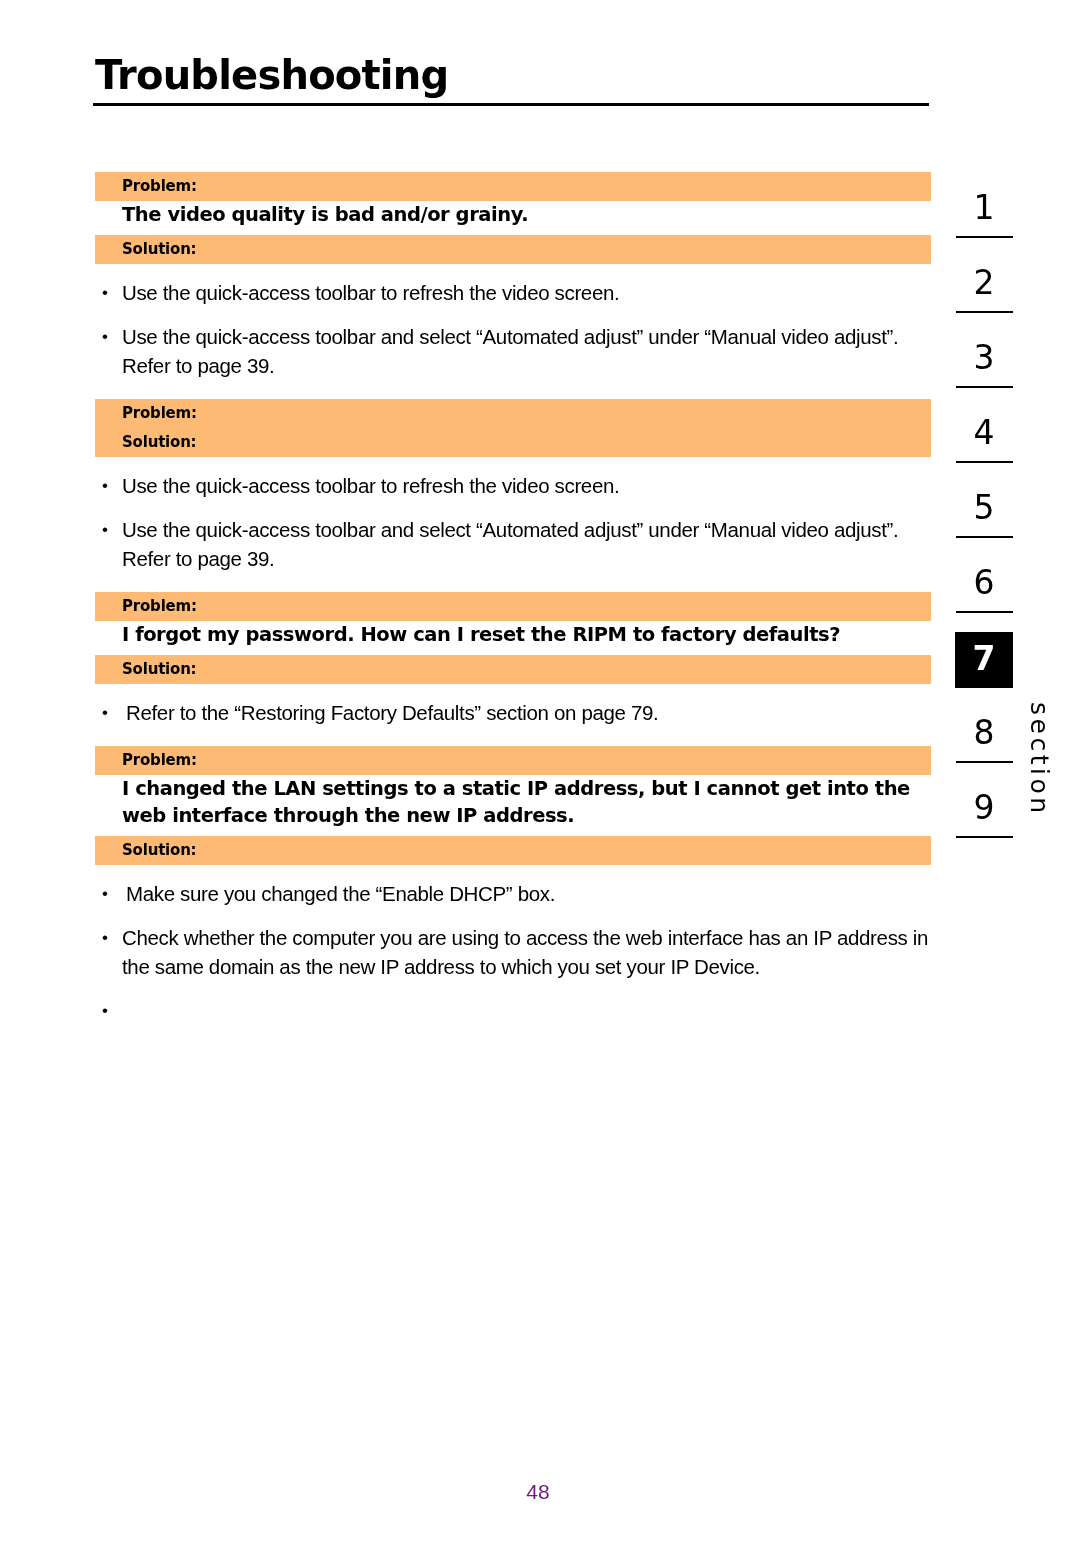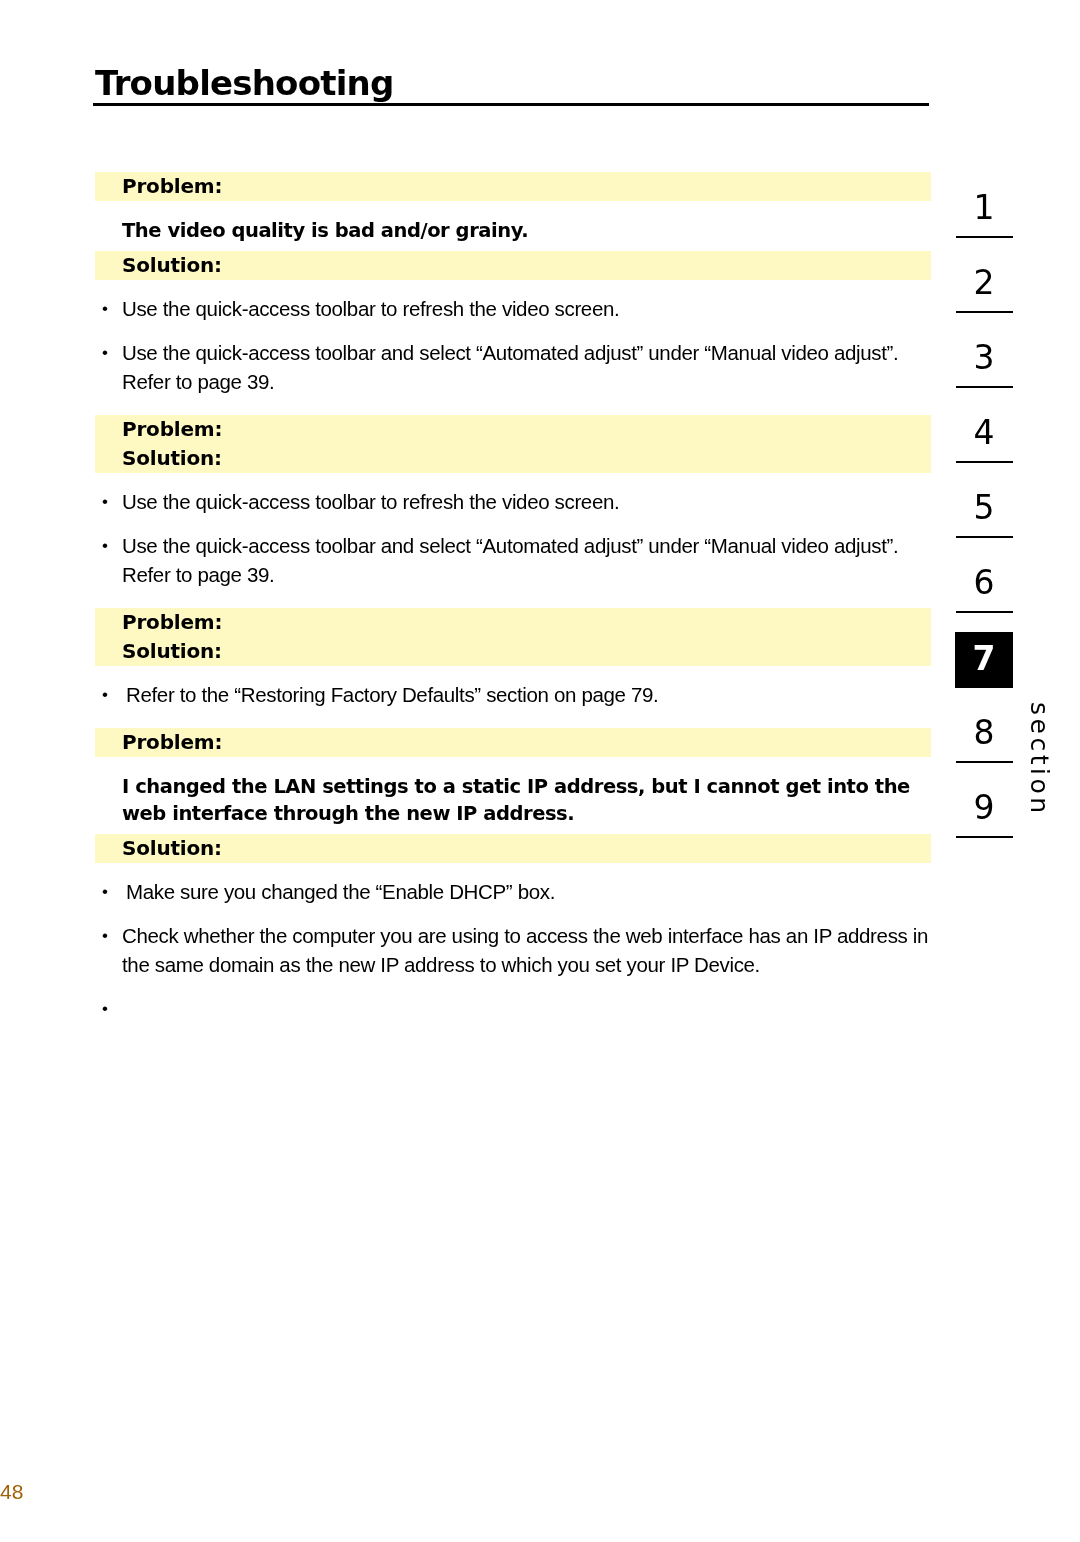--- a/index.html
+++ b/index.html
@@ -17,23 +17,23 @@
     width: 1080px;
     height: 1542px;
     background: #ffffff;
     overflow: hidden;
   }
 
   
   .page-title {
     position: absolute;
     left: 95px;
-    top: 60px;
-    font-family: "DejaVu Sans", sans-serif;
-    font-size: 34px;
+    top: 52px;
+    font-family: "DejaVu Sans", sans-serif;
+    font-size: 40px;
     font-weight: bold;
     letter-spacing: -0.8px;
     line-height: 46px;
     color: #000000;
     white-space: nowrap;
   }
   .title-rule {
     position: absolute;
     left: 93px;
     top: 103px;
@@ -44,42 +44,42 @@
 
   
   .content {
     position: absolute;
     left: 95px;
     top: 172px;
     width: 836px;
   }
 
   .bar {
-    background: #fef9c3;
+    background: #fdba74;
     height: 29px;
     line-height: 29px;
     padding: 0 0 0 27px;
     font-family: "DejaVu Sans", sans-serif;
-    font-size: 20px;
+    font-size: 15px;
     font-weight: bold;
     letter-spacing: -0.2px;
     color: #000000;
     box-sizing: border-box;
   }
   .bar.solution-bar {
   }
 
   .problem-text {
     font-family: "DejaVu Sans", sans-serif;
     font-size: 19.5px;
     font-weight: bold;
     letter-spacing: -0.45px;
     line-height: 27px;
     color: #000000;
-    padding: 16px 0 7px 27px;
+    padding: 0 0 7px 27px;
   }
 
   .solution-list {
     margin: 0;
     padding: 14px 0 0 0;
     list-style: none;
   }
   .solution-list li {
     position: relative;
     font-family: "Liberation Sans", sans-serif;
@@ -162,24 +162,25 @@
     text-orientation: mixed;
     white-space: nowrap;
   }
 
   
   .page-number {
     position: absolute;
     left: 0;
     top: 1480px;
     width: 1012px;
-    text-align: left;
+    text-align: center;
     font-family: "Liberation Sans", sans-serif;
     font-size: 21px;
-    color: #a16207;
+    color: #701a75;
+    padding-left: 32px;
   }
 </style>
 </head>
 <body>
 
 <div class="page">
 
   <div class="page-title">Troubleshooting</div>
   <div class="title-rule"></div>
 
@@ -201,20 +202,21 @@
       <div class="bar solution-bar">Solution:</div>
       <ul class="solution-list">
         <li><span class="bullet">•</span><span>Use the quick-access toolbar to refresh the video screen.</span></li>
         <li><span class="bullet">•</span><span>Use the quick-access toolbar and select “Automated adjust” under “Manual video adjust”. Refer to page 39.</span></li>
       </ul>
       <div class="spacer-after-list"></div>
     </div>
 
     <div class="block">
       <div class="bar">Problem:</div>
+      <div class="problem-text">I forgot my password. How can I reset the RIPM to factory defaults?</div>
       <div class="bar solution-bar">Solution:</div>
       <ul class="solution-list">
         <li class="indent-extra"><span class="bullet">•</span><span>Refer to the “Restoring Factory Defaults” section on page 79.</span></li>
       </ul>
       <div class="spacer-after-list"></div>
     </div>
 
     <div class="block">
       <div class="bar">Problem:</div>
       <div class="problem-text">I changed the LAN settings to a static IP address, but I cannot get into the web interface through the new IP address.</div>

